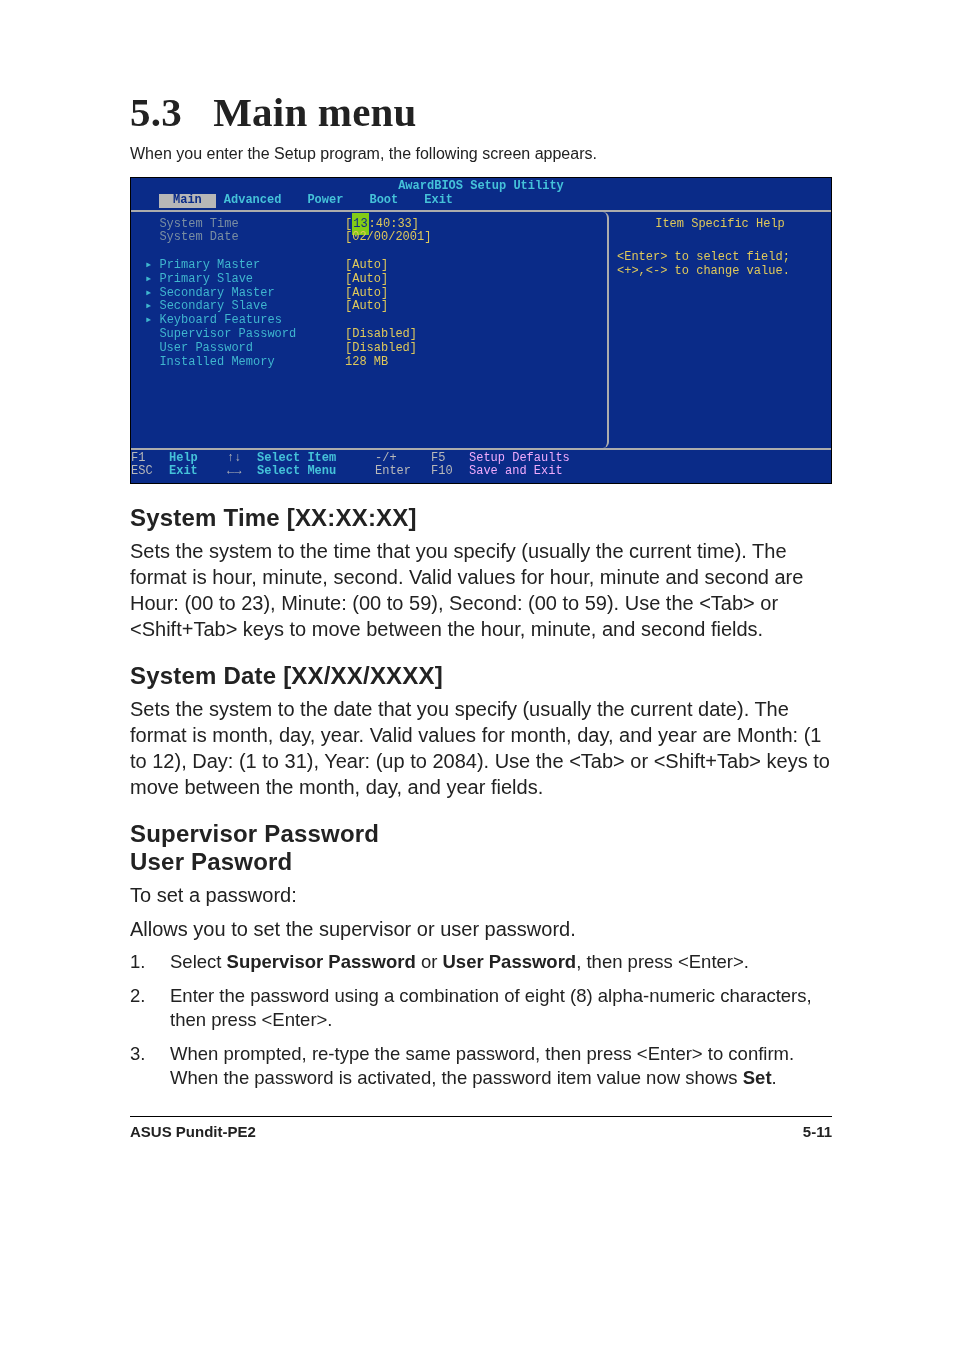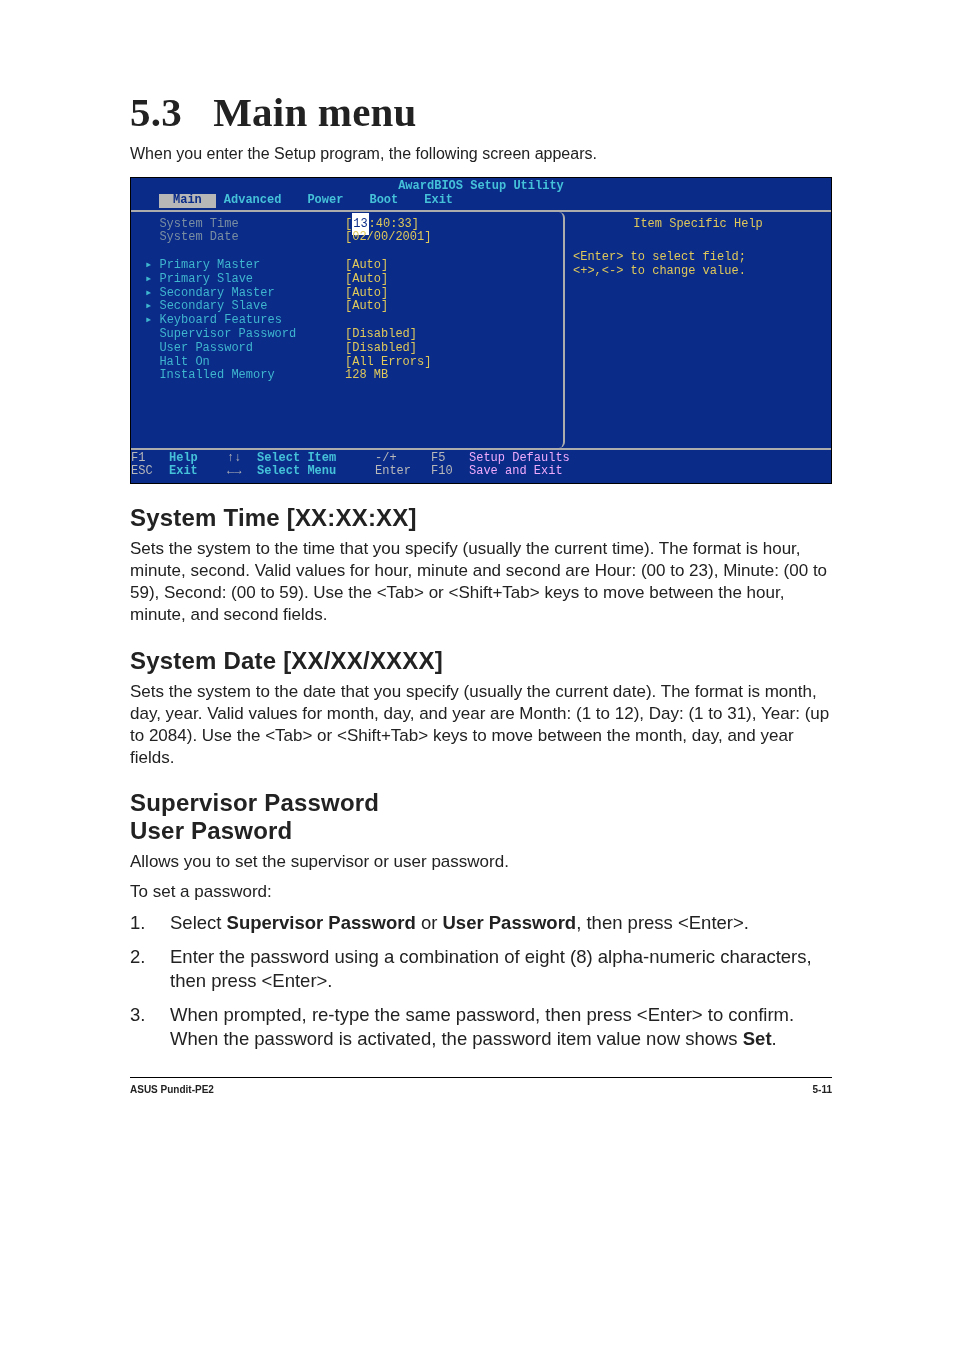--- a/index.html
+++ b/index.html
@@ -9,42 +9,42 @@
   .intro { font-size: 16px; margin-bottom: 14px; }
 
   .bios { border: 1px solid #000; background: #0a2b88; font-family: Liberation Mono, monospace; font-size: 12px; line-height: 1.15; }
   .bios-title { color: #45c2d9; text-align: center; padding: 2px 0 0 0; font-weight: bold; }
   .bios-tabs { padding: 0 0 2px 0; }
   .bios-tabs-inner { display: flex; gap: 0; margin-left: 28px; }
   .bios-tab { color: #45c2d9; padding: 0 18px 0 8px; font-weight: bold; }
   .bios-tab.active { background: #b7b7b7; color: #0a2b88; padding: 0 14px; }
   .bios-body { display: flex; border-top: 2px solid #acacac; border-bottom: 2px solid #acacac; min-height: 240px; }
   .bios-left { flex: 1; padding: 6px 10px 6px 14px; border-right: 2px solid #acacac; border-radius: 6px; }
-  .bios-right { width: 266px; padding: 6px 8px 6px 8px; }
+  .bios-right { width: 222px; padding: 6px 8px 6px 8px; }
   .bios-row { display: flex; }
   .bios-label { color: #3fb6cf; width: 200px; white-space: pre; }
   .bios-label.dim { color: #7a8ea2; }
   .bios-val { color: #e0c95a; white-space: pre; }
-  .bios-cursor { background: #ffffff; color: #0a2b88; padding: 4px 1px; }
+  .bios-cursor { background: #84cc16; color: #0a2b88; padding: 4px 1px; }
   .bios-help-title { color: #e0c95a; text-align: center; margin-bottom: 6px; }
   .bios-help-txt { color: #e0c95a; white-space: pre; }
   .bios-foot { padding: 2px 6px 4px 0; display: flex; gap: 0; }
   .bf-key { color: #b9b9b9; white-space: pre; }
   .bf-lbl { color: #45c2d9; white-space: pre; font-weight: bold; }
   .bf-lbl2 { color: #f0abfc; white-space: pre; }
   .bf-row { display: flex; flex-direction: column; }
 
   .h2 { font-size: 24px; font-weight: bold; margin-top: 20px; margin-bottom: 6px; letter-spacing: 0.2px; }
-  .para { font-size: 17px; line-height: 1.3; margin-bottom: 8px; }
+  .para { font-size: 20px; line-height: 1.3; margin-bottom: 8px; }
   .bold { font-weight: bold; }
   ol { list-style: none; padding-left: 0; margin-top: 4px; }
   ol li { display: flex; font-size: 18.5px; line-height: 1.3; margin-bottom: 10px; }
   .li-num { width: 40px; flex-shrink: 0; }
   .hr { border: 0; border-top: 1px solid #000; margin-top: 26px; margin-bottom: 6px; }
-  .footer { display: flex; justify-content: space-between; font-size: 10px; }
+  .footer { display: flex; justify-content: space-between; font-size: 15px; }
   .footer .left { font-weight: bold; }
   .footer .right { font-weight: bold; }
 </style>
 </head>
 <body>
 
 <div class="page">
   <div class="h1">
     <span>5.3</span>&nbsp;&nbsp;&nbsp;<span>Main menu</span>
   </div>
@@ -94,24 +94,20 @@
           </div>
         <div class="bios-row">
             <span class="bios-label">  Supervisor Password</span>
             <span class="bios-val">[Disabled]</span>
           </div>
         <div class="bios-row">
             <span class="bios-label">  User Password</span>
             <span class="bios-val">[Disabled]</span>
           </div>
         <div class="bios-row">
-            <span class="bios-label">  Halt On</span>
-            <span class="bios-val">[All Errors]</span>
-          </div>
-        <div class="bios-row">
             <span class="bios-label">  Installed Memory</span>
             <span class="bios-val">128 MB</span>
           </div>
       </div>
       <div class="bios-right">
         <div class="bios-help-title">Item Specific Help</div>
         <div>&nbsp;</div>
         <div class="bios-help-txt">&lt;Enter&gt; to select field;</div>
         <div class="bios-help-txt">&lt;+&gt;,&lt;-&gt; to change value.</div>
       </div>
@@ -149,22 +145,22 @@
   </div>
 
   <div class="h2">System Time [XX:XX:XX]</div>
   <p class="para">Sets the system to the time that you specify (usually the current time). The format is hour, minute, second. Valid values for hour, minute and second are Hour: (00 to 23), Minute: (00 to 59), Second: (00 to 59). Use the &lt;Tab&gt; or &lt;Shift+Tab&gt; keys to move between the hour, minute, and second fields.</p>
 
   <div class="h2">System Date [XX/XX/XXXX]</div>
   <p class="para">Sets the system to the date that you specify (usually the current date). The format is month, day, year. Valid values for month, day, and year are Month: (1 to 12), Day: (1 to 31), Year: (up to 2084). Use the &lt;Tab&gt; or &lt;Shift+Tab&gt; keys to move between the month, day, and year fields.</p>
 
   <div class="h2" style="margin-bottom:0">Supervisor Password</div>
   <div class="h2" style="margin-top:0">User Pasword</div>
+  <p class="para">To set a password:</p>
   <p class="para">Allows you to set the supervisor or user password.</p>
-  <p class="para">To set a password:</p>
   <ol>
     <li>
       <span class="li-num">1.</span>
       <span><span>Select </span><span class="bold">Supervisor Password</span><span> or </span><span class="bold">User Password</span><span>, then press &lt;Enter&gt;.</span></span>
     </li>
     <li>
       <span class="li-num">2.</span>
       <span>Enter the password using a combination of eight (8) alpha-numeric characters, then press &lt;Enter&gt;.</span>
     </li>
     <li>

